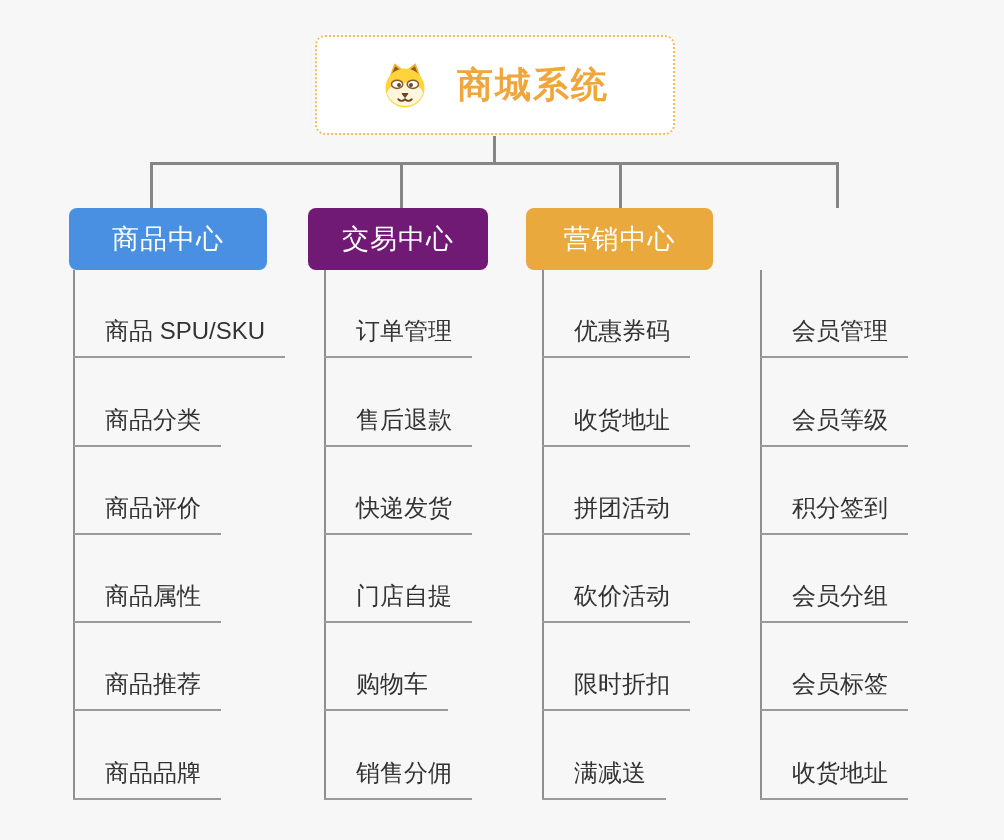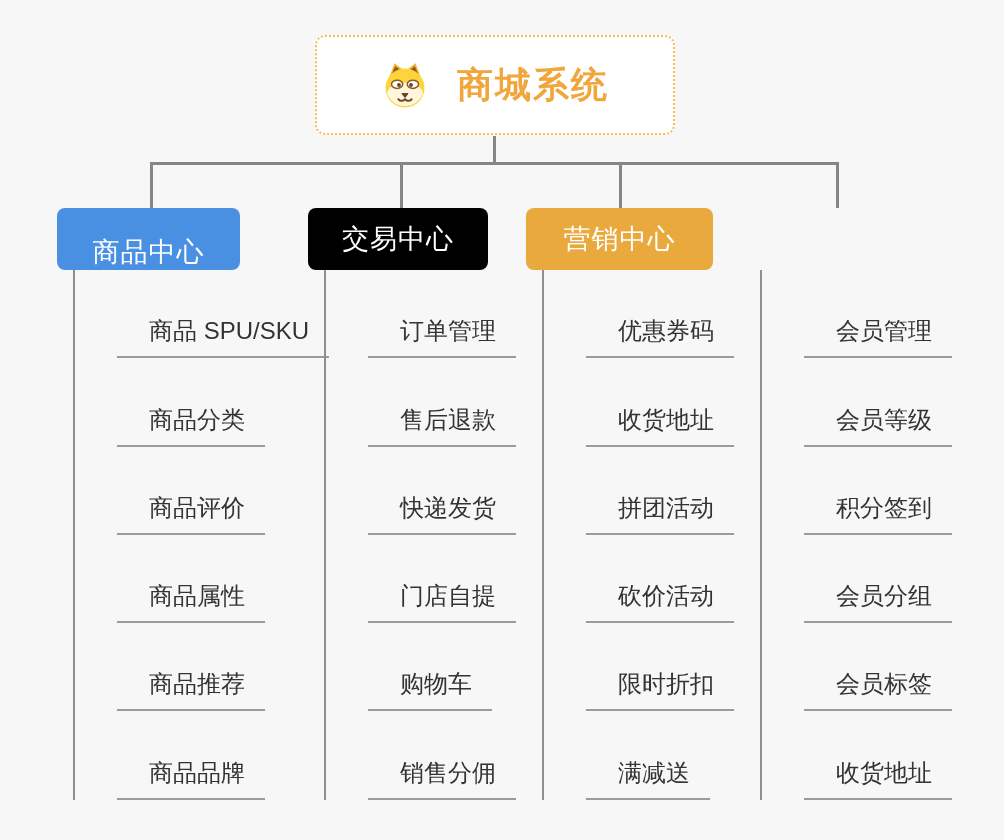--- a/index.html
+++ b/index.html
@@ -52,41 +52,40 @@
     top: 208px; height: 62px;
     border-radius: 8px;
     color: #ffffff;
     font-size: 27px;
     display: flex;
     align-items: center;
     justify-content: center;
     letter-spacing: 1px;
     white-space: nowrap;
   }
-  .branch-box-0 { left: 57px;  width: 183px; align-items: flex-end; }
+  .branch-box-0 { left: 69px;  width: 198px; }
   .branch-box-1 { left: 308px; width: 180px; }
   .branch-box-2 { left: 526px; width: 187px; }
   .branch-box-3 { left: 744px; width: 186px; }
 
   
   .item-list {
     position: absolute;
     top: 270px;
     list-style: none;
     border-left: 2px solid #8f8f8f;
   }
   .item-list-0 { left: 73px; }
   .item-list-1 { left: 324px; }
   .item-list-2 { left: 542px; }
   .item-list-3 { left: 760px; }
   .item-list li {
     height: 88.3px;
     display: flex;
     align-items: flex-end;
-    padding-left: 44px;
   }
   .item-label {
     display: inline-block;
     border-bottom: 2px solid #9a9a9a;
     padding: 0 20px 9px 32px;
     margin-left: -2px;
     font-size: 24px;
     color: #333333;
     white-space: nowrap;
   }
@@ -138,21 +137,21 @@
         <span class="item-label">商品属性</span>
       </li>
     <li>
         <span class="item-label">商品推荐</span>
       </li>
     <li>
         <span class="item-label">商品品牌</span>
       </li>
   </ul>
 
-  <div class="branch-box branch-box-1" style="background: #000000;">
+  <div class="branch-box branch-box-1" style="background: #701a75;">
     <span>交易中心</span>
   </div>
   <ul class="item-list item-list-1">
     <li>
         <span class="item-label">订单管理</span>
       </li>
     <li>
         <span class="item-label">售后退款</span>
       </li>
     <li>

